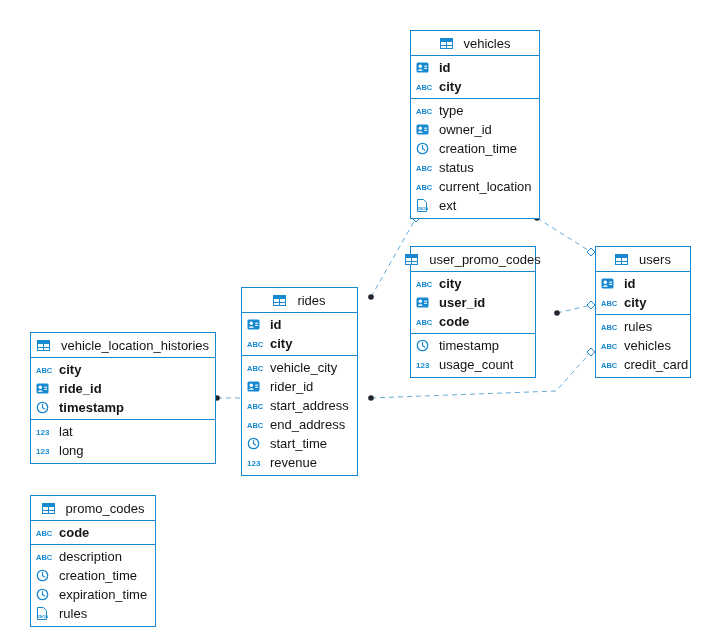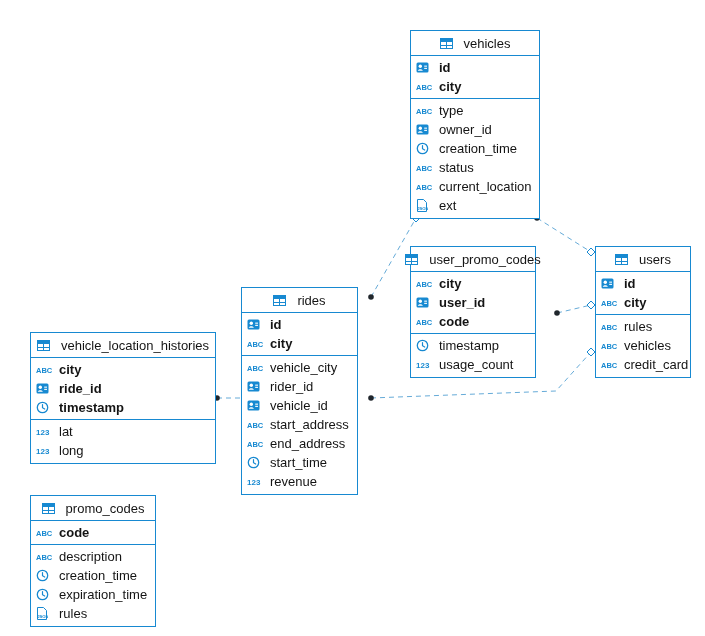--- a/index.html
+++ b/index.html
@@ -315,32 +315,20 @@
               <circle cx="4.3" cy="5.2" r="1.7" fill="#fff"></circle>
               <path d="M1.8 9.7 C1.8 7.6 6.8 7.6 6.8 9.7 Z" fill="#fff"></path>
               <rect x="8.2" y="4.6" width="2.8" height="1.1" fill="#fff"></rect>
               <rect x="8.2" y="6.8" width="2.8" height="1.1" fill="#fff"></rect>
             </svg>
           </span>
           <span class="cname">rider_id</span>
         </div>
         <div class="trow">
           <span class="icn">
-            <svg width="13" height="13" viewBox="0 0 13 13">
-              <rect x="0.5" y="1.5" width="12" height="10" rx="1.5" fill="#1789d1"></rect>
-              <circle cx="4.3" cy="5.2" r="1.7" fill="#fff"></circle>
-              <path d="M1.8 9.7 C1.8 7.6 6.8 7.6 6.8 9.7 Z" fill="#fff"></path>
-              <rect x="8.2" y="4.6" width="2.8" height="1.1" fill="#fff"></rect>
-              <rect x="8.2" y="6.8" width="2.8" height="1.1" fill="#fff"></rect>
-            </svg>
-          </span>
-          <span class="cname">vehicle_id</span>
-        </div>
-        <div class="trow">
-          <span class="icn">
             <svg width="17" height="11" viewBox="0 0 17 11">
               <text x="0" y="9" font-family="Liberation Sans, sans-serif" font-size="7.5" font-weight="bold" fill="#1789d1">ABC</text>
             </svg>
           </span>
           <span class="cname">start_address</span>
         </div>
         <div class="trow">
           <span class="icn">
             <svg width="17" height="11" viewBox="0 0 17 11">
               <text x="0" y="9" font-family="Liberation Sans, sans-serif" font-size="7.5" font-weight="bold" fill="#1789d1">ABC</text>

